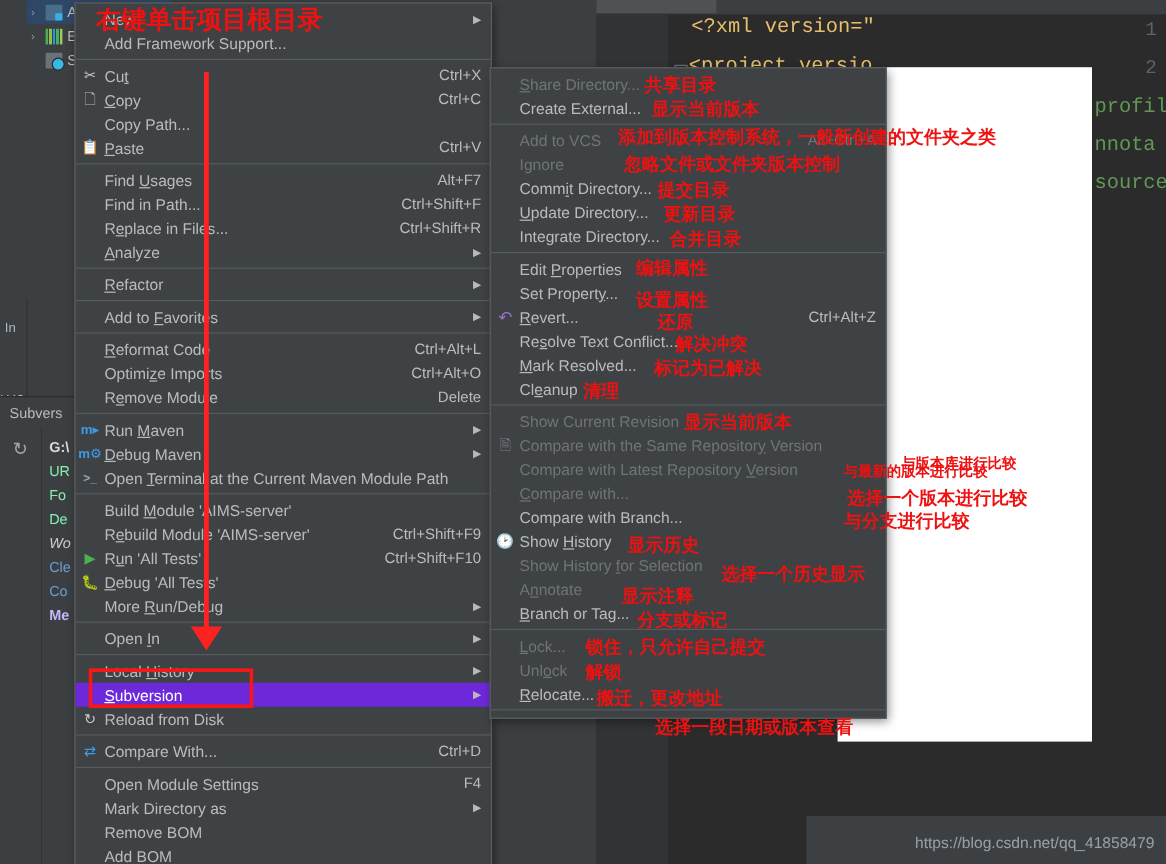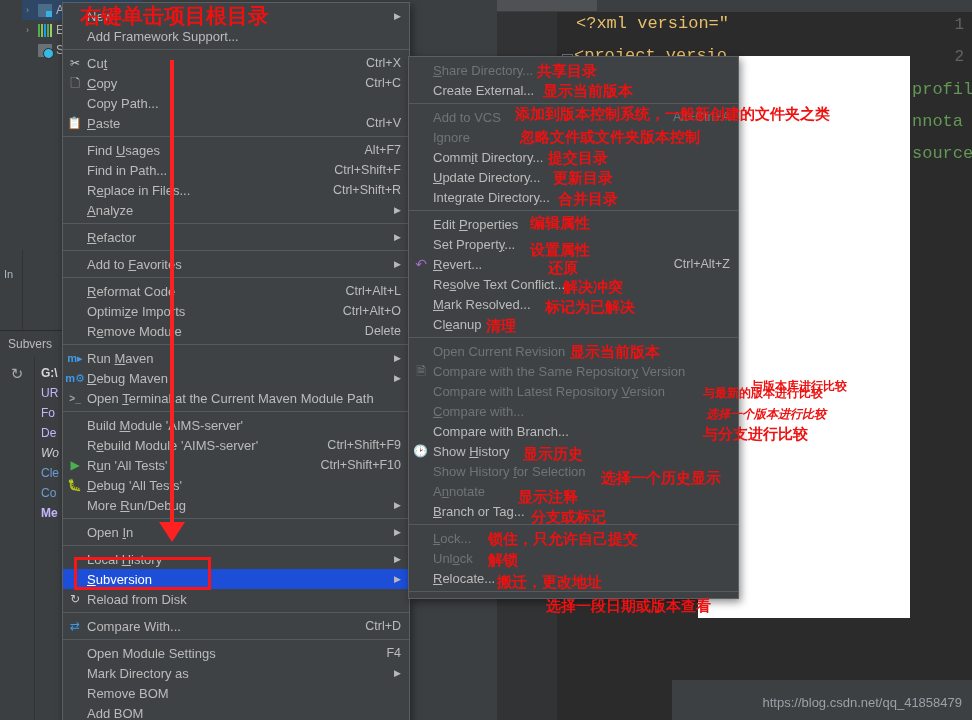--- a/index.html
+++ b/index.html
@@ -22,21 +22,21 @@
   .ic-bars{background:linear-gradient(90deg,#4caf50 0 2px,transparent 2px 3px,#8bc34a 3px 5px,transparent 5px 6px,#2196f3 6px 8px,transparent 8px 9px,#4caf50 9px 11px,transparent 11px 12px,#9ccc65 12px 14px);}
   .ic-clock{background:#6a7277;border-radius:1px;}
   .ic-clock:after{content:"";position:absolute;right:-2px;bottom:-2px;width:9px;height:9px;border-radius:50%;background:#39b8e6;border:1px solid #2b2b2b;}
 
   #tree-gutter-left{position:absolute;left:0;top:268px;width:20px;font-size:11px;color:#a9b7c6;}
   #bottom-panel{position:absolute;left:0;top:330px;width:142px;height:390px;background:#3c3f41;border-top:1px solid #2b2b2b;}
   .bp-title{font-size:12px;color:#bbbbbb;padding:6px 6px 6px 8px;}
   .bp-body{display:flex;}
   .bp-toolbar{width:34px;padding-top:8px;text-align:center;color:#a7a7a7;font-size:15px;border-right:1px solid #323232;height:360px;}
   .bp-list{padding:6px 0 0 6px;font-size:12px;line-height:20px;}
-  .bp-list div{white-space:nowrap;color:#c4b5fd;}
+  .bp-list div{white-space:nowrap;color:#86efac;}
   .bp-list .b{font-weight:bold;color:#d8d8d8;}
   .bp-list .i{font-style:italic;color:#cfcfcf;}
   .bp-list .lnk{color:#6a9fd8;}
   .bp-list .lnkb{color:#c4b5fd;font-weight:bold;}
 
   
   #editor{position:absolute;left:497px;top:0;right:0;bottom:0;background:#2b2b2b;}
   #editor-tabbar{position:absolute;left:497px;top:0;width:475px;height:12px;background:#3c3f41;}
   #editor-tab{position:absolute;left:497px;top:0;width:100px;height:11px;background:#4e5254;}
   #gutter{position:absolute;left:497px;top:12px;width:60px;bottom:0;background:#313335;}
@@ -49,21 +49,21 @@
   
   .menu{position:absolute;background:#3f4244;border:1px solid #5b5f61;
         box-shadow:2px 3px 8px rgba(0,0,0,.45);
         font-size:13px;color:#bbbbbb;padding:3px 0;box-sizing:border-box;}
   .mi{position:relative;display:flex;align-items:center;height:20px;padding:0 8px 0 0;white-space:nowrap;cursor:default;}
   .mi .ic{width:24px;text-align:center;flex:none;font-size:12px;color:#a0a0a0;line-height:1;}
   .mi .lbl{flex:1;}
   .mi .acc{color:#bbbbbb;margin-left:18px;font-size:12.5px;}
   .mi .arrow{margin-left:10px;color:#b9b9b9;font-size:9px;}
   .mi.dis .lbl,.mi.dis .acc{color:#6f7476;}
-  .mi.hl{background:#1d4ed8;color:#ffffff;}
+  .mi.hl{background:#6d28d9;color:#ffffff;}
   .mi.hl .lbl{color:#ffffff;}
   .sep{height:1px;background:#555a5c;margin:3px 0;}
   u{text-decoration:underline;text-underline-offset:1px;}
 
   #menu-main{left:62px;top:2px;width:348px;}
   #menu-sub{left:408px;top:56px;width:331px;}
 
   
   #note-panel{position:absolute;left:698px;top:56px;width:212px;height:562px;background:#ffffff;}
 
@@ -360,21 +360,21 @@
       <span class="ic"></span>
       <span class="lbl"><u>M</u>ark Resolved...</span>
     </div>
     <div class="mi">
       <span class="ic"></span>
       <span class="lbl">Cl<u>e</u>anup</span>
     </div>
     <div class="sep"></div>
     <div class="mi dis">
       <span class="ic"></span>
-      <span class="lbl">Open Current Revision</span>
+      <span class="lbl">Show Current Revision</span>
     </div>
     <div class="mi dis">
       <span class="ic"><span style="color:#7b8085">🗎</span></span>
       <span class="lbl">Compare with the Same Repositor<u>y</u> Version</span>
     </div>
     <div class="mi dis">
       <span class="ic"></span>
       <span class="lbl">Compare with Latest Repository <u>V</u>ersion</span>
     </div>
     <div class="mi dis">
@@ -433,21 +433,21 @@
 <div class="anno" style="left:530px;top:214px;font-size:15px;">编辑属性</div>
 <div class="anno" style="left:530px;top:241px;font-size:15px;">设置属性</div>
 <div class="anno" style="left:532px;top:259px;font-size:15px;margin-left:16px;">还原</div>
 <div class="anno" style="left:563px;top:278px;font-size:15px;">解决冲突</div>
 <div class="anno" style="left:545px;top:298px;font-size:15px;">标记为已解决</div>
 <div class="anno" style="left:486px;top:317px;font-size:15px;">清理</div>
 <div class="anno" style="left:570px;top:343px;font-size:15px;">显示当前版本</div>
 
 <div class="anno" style="left:703px;top:378px;font-size:12px;margin-left:48px;">与版本库进行比较</div>
 <div class="anno" style="left:703px;top:385px;font-size:12px;">与最新的版本进行比较</div>
-<div class="anno" style="left:706px;top:406px;font-size:12px;font-style:italic;">选择一个版本进行比较</div>
+<div class="anno" style="left:706px;top:406px;font-size:15px;">选择一个版本进行比较</div>
 <div class="anno" style="left:703px;top:425px;font-size:15px;">与分支进行比较</div>
 
 <div class="anno" style="left:523px;top:445px;font-size:15px;">显示历史</div>
 <div class="anno" style="left:601px;top:469px;font-size:15px;">选择一个历史显示</div>
 <div class="anno" style="left:518px;top:488px;font-size:15px;">显示注释</div>
 <div class="anno" style="left:531px;top:508px;font-size:15px;">分支或标记</div>
 <div class="anno" style="left:488px;top:530px;font-size:15px;">锁住，只允许自己提交</div>
 <div class="anno" style="left:488px;top:551px;font-size:15px;">解锁</div>
 <div class="anno" style="left:497px;top:573px;font-size:15px;">搬迁，更改地址</div>
 <div class="anno" style="left:546px;top:597px;font-size:15px;">选择一段日期或版本查看</div>

